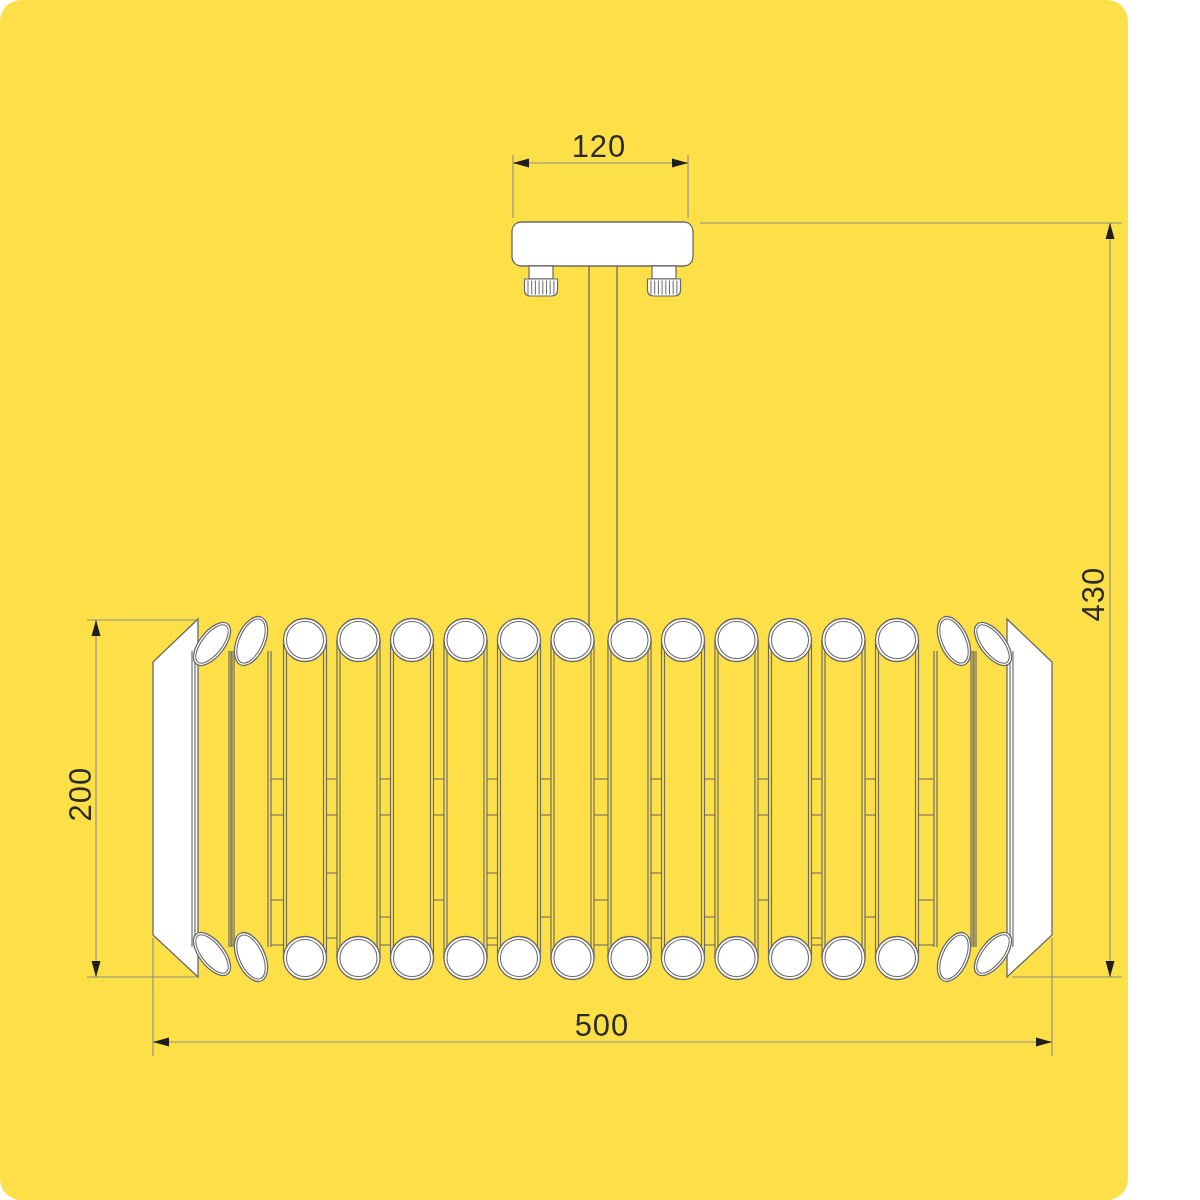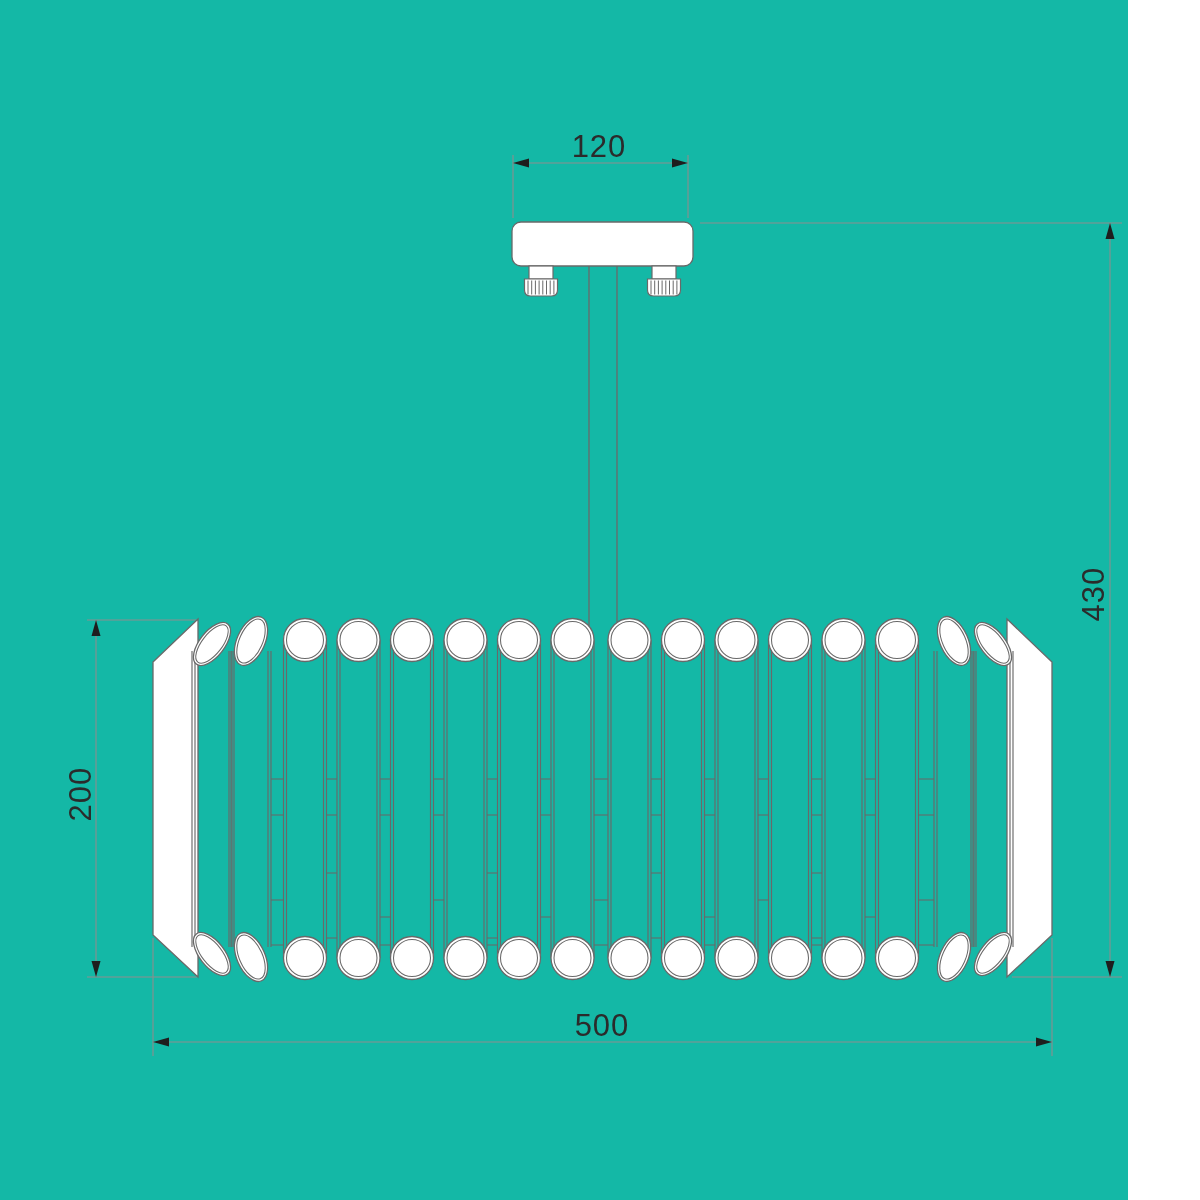--- a/index.html
+++ b/index.html
@@ -1,16 +1,16 @@
 <!DOCTYPE html>
 <html><head>
 <meta charset="utf-8">
 <style>
   html, body { margin: 0; padding: 0; background: #ffffff; }
-  .stage { position: relative; width: 1128px; height: 1200px; background: #14b8a6; overflow: hidden; }
+  .stage { position: relative; width: 1128px; height: 1200px; background: #fde047; overflow: hidden; border-radius: 21px; }
   .dim-text {
     font-family: "Liberation Sans", "DejaVu Sans", sans-serif;
     font-size: 31px;
     font-weight: 400;
     letter-spacing: 1px;
   }
 </style>
 </head>
 <body>
 

